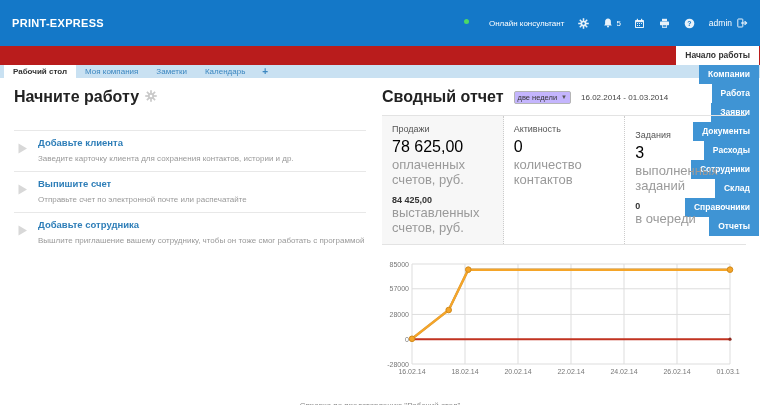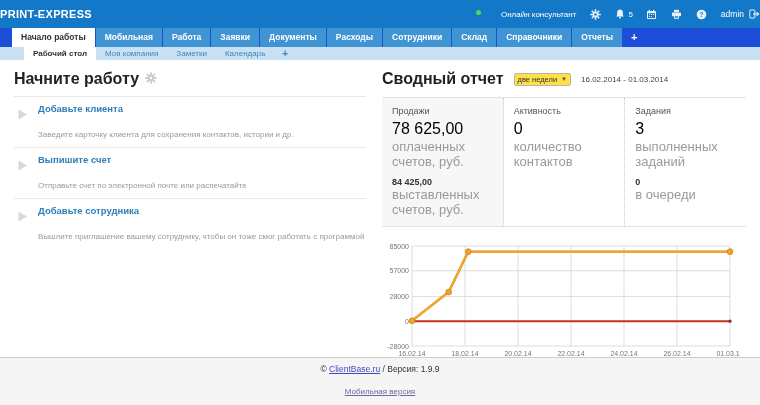--- a/index.html
+++ b/index.html
@@ -1,65 +1,65 @@
 <!DOCTYPE html>
 <html><head>
 <meta charset="utf-8">
 <style>
   * { margin:0; padding:0; box-sizing:border-box; }
   html,body { width:760px; height:405px; }
   body { font-family:"Liberation Sans", sans-serif; background:#fff; overflow:hidden; }
   .page { position:relative; width:760px; height:405px; background:#fff; }
 
   
-  .topbar { height:28px; background:#1478C8; display:flex; align-items:center; padding:0 0; }
+  .topbar { height:46px; background:#1478C8; display:flex; align-items:center; padding:0 12px; }
   .brand { color:#fff; font-size:11px; font-weight:bold; letter-spacing:.3px; }
   .topbar-right { margin-left:auto; display:flex; align-items:center; gap:13px; }
   .online { display:flex; gap:20px; color:#fff; font-size:8px; }
   .online-dot { width:5px; height:5px; border-radius:50%; background:#4cd964; }
   .tb-icon { width:12px; height:12px; display:inline-flex; align-items:center; justify-content:center; cursor:pointer; }
   .tb-icon svg { display:block; }
   .bell-wrap { display:flex; align-items:center; gap:2px; color:#fff; font-size:8px; }
   .userbox { display:flex; align-items:center; gap:4px; color:#fff; font-size:8.5px; }
 
   
-  .tabbar { height:19px; background:#1d4ed8; display:flex; align-items:flex-end; padding:0 0 0 12px; }
+  .tabbar { height:19px; background:#b91c1c; display:flex; align-items:flex-end; padding:0 0 0 12px;flex-direction:column; }
   .tab { background:#3F94D4; color:#fff; font-size:8.5px; font-weight:bold; padding:4px 9px 5px;
          margin-right:1px; white-space:nowrap; cursor:pointer; }
   .tab.active { background:#fff; color:#333; }
   .tab-add { color:#fff; font-size:11px; font-weight:bold; padding:2px 8px 4px; cursor:pointer; }
 
   
-  .subtabbar { height:13px; background:#C9E1F2; display:flex; align-items:stretch; padding-left:24px; }
+  .subtabbar { height:13px; background:#C9E1F2; display:flex; align-items:stretch; padding-left:4px; }
   .subtab { color:#3C87C0; font-size:8px; padding:2px 9px; display:flex; align-items:center; cursor:pointer; white-space:nowrap; }
   .subtab.active { background:#fff; color:#333; font-weight:bold; }
   .subtab-add { color:#3C87C0; font-size:10px; font-weight:bold; padding:0 8px; display:flex; align-items:center; cursor:pointer; }
 
   
   .content { display:flex; padding:10px 14px 0; gap:16px; }
   .left-col { width:352px; flex:none; }
   .right-col { flex:1; min-width:0; }
 
   h1.section-title { font-size:16px; font-weight:bold; color:#222; display:inline; }
-  .title-row { display:flex; align-items:flex-end; gap:6px; margin-bottom:8px; }
+  .title-row { display:flex; align-items:flex-end; gap:6px; margin-bottom:24px; }
 
   .start-item { border-top:1px solid #e8e8e8; padding:6px 0 7px 24px; position:relative; }
   .start-arrow { position:absolute; left:4px; top:9px; }
   .start-title { color:#2E7EB8; font-size:9.5px; font-weight:bold; cursor:pointer; }
-  .start-desc { color:#999; font-size:8px; margin-top:16px; line-height:1.25; }
+  .start-desc { color:#999; font-size:8px; margin-top:6px; line-height:1.25; }
 
   .summary-head { display:flex; align-items:center; gap:10px; margin-bottom:9px; }
-  .period-select { font-size:7.5px; color:#333; border:1px solid #b5b5b5; background:#fde047;
+  .period-select { font-size:7.5px; color:#333; border:1px solid #b5b5b5; background:#c4b5fd;
                    padding:1px 3px; display:inline-flex; align-items:center; gap:4px; cursor:pointer; border-radius:2px; }
   .period-caret { font-size:6px; color:#555; }
   .date-range { font-size:8px; color:#444; }
 
   .stats-row { display:flex; border-top:1px solid #e3e3e3; border-bottom:1px solid #e3e3e3; }
   .stat-col { flex:1; padding:8px 10px 9px; border-right:1px dotted #ccc; }
-  .stat-col:last-child { border-right:none; }
+  .stat-col:last-child { border-right:none;margin-top:6px; }
   .stat-col.shaded { background:#f7f7f7; }
   .stat-label { font-size:9px; color:#555; }
   .stat-value { font-size:16px; color:#000000; margin:4px 0 1px; }
   .stat-caption { font-size:13px; color:#9a9a9a; }
   .stat-secondary { font-size:9px; color:#333; font-weight:bold; margin-top:8px; }
 
   .chart-wrap { margin-top:13px; }
   .legend-row { display:flex; justify-content:center; gap:16px; margin-top:2px; }
   .legend-item { display:flex; align-items:center; gap:4px; font-size:7.5px; color:#666; }
   .legend-swatch { width:7px; height:7px; border:1px solid rgba(0,0,0,.25); }
@@ -149,21 +149,21 @@
                 <polyline points="7.6,3.2 9.6,5 7.6,6.8"></polyline>
               </g>
             </svg>
         </span>
       </span>
     </div>
   </div>
 
   <div class="tabbar">
     <span class="tab active">Начало работы</span>
-    <span class="tab">Мобильная</span>
+    <span class="tab">Компании</span>
     <span class="tab">Работа</span>
     <span class="tab">Заявки</span>
     <span class="tab">Документы</span>
     <span class="tab">Расходы</span>
     <span class="tab">Сотрудники</span>
     <span class="tab">Склад</span>
     <span class="tab">Справочники</span>
     <span class="tab">Отчеты</span>
     <span class="tab-add">+</span>
   </div>
@@ -290,24 +290,14 @@
             <circle cx="348" cy="11.641592920353983" r="2.8" fill="#f5a528" stroke="#d28a1c" stroke-width="1"></circle>
           </svg>
       </div>
     </div>
   </div>
 
   <div class="help-row">
     <span class="help-link">Справка по представлению "Рабочий стол"</span>
   </div>
 
-  <div class="footer">
-    <div class="copyright">
-      <span>©</span>
-      <span class="site-link">ClientBase.ru</span>
-      <span>/ Версия: 1.9.9</span>
-    </div>
-    <div class="mobile-row">
-      <span class="mobile-link">Мобильная версия</span>
-    </div>
-  </div>
 
 </div>
 
 </body></html>

